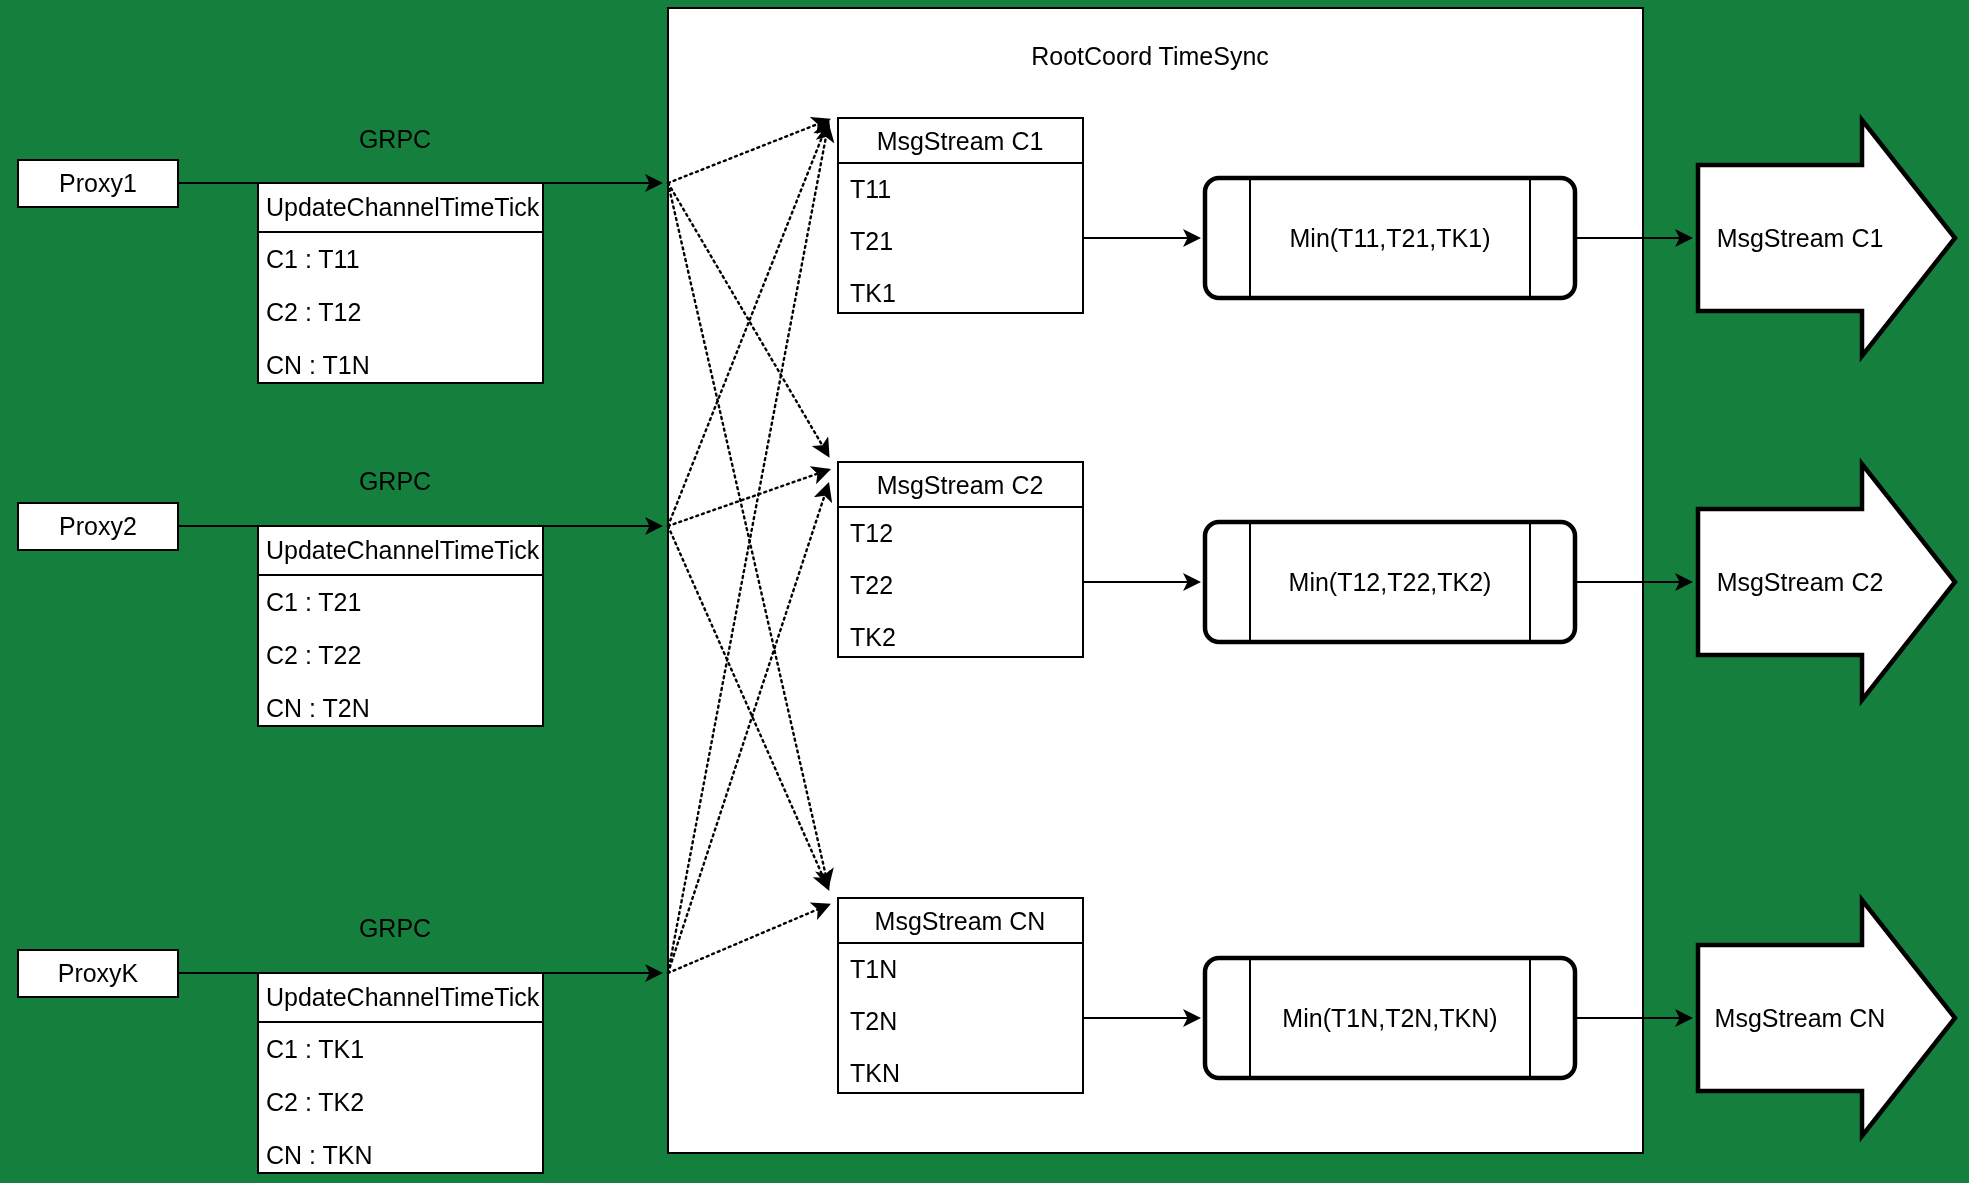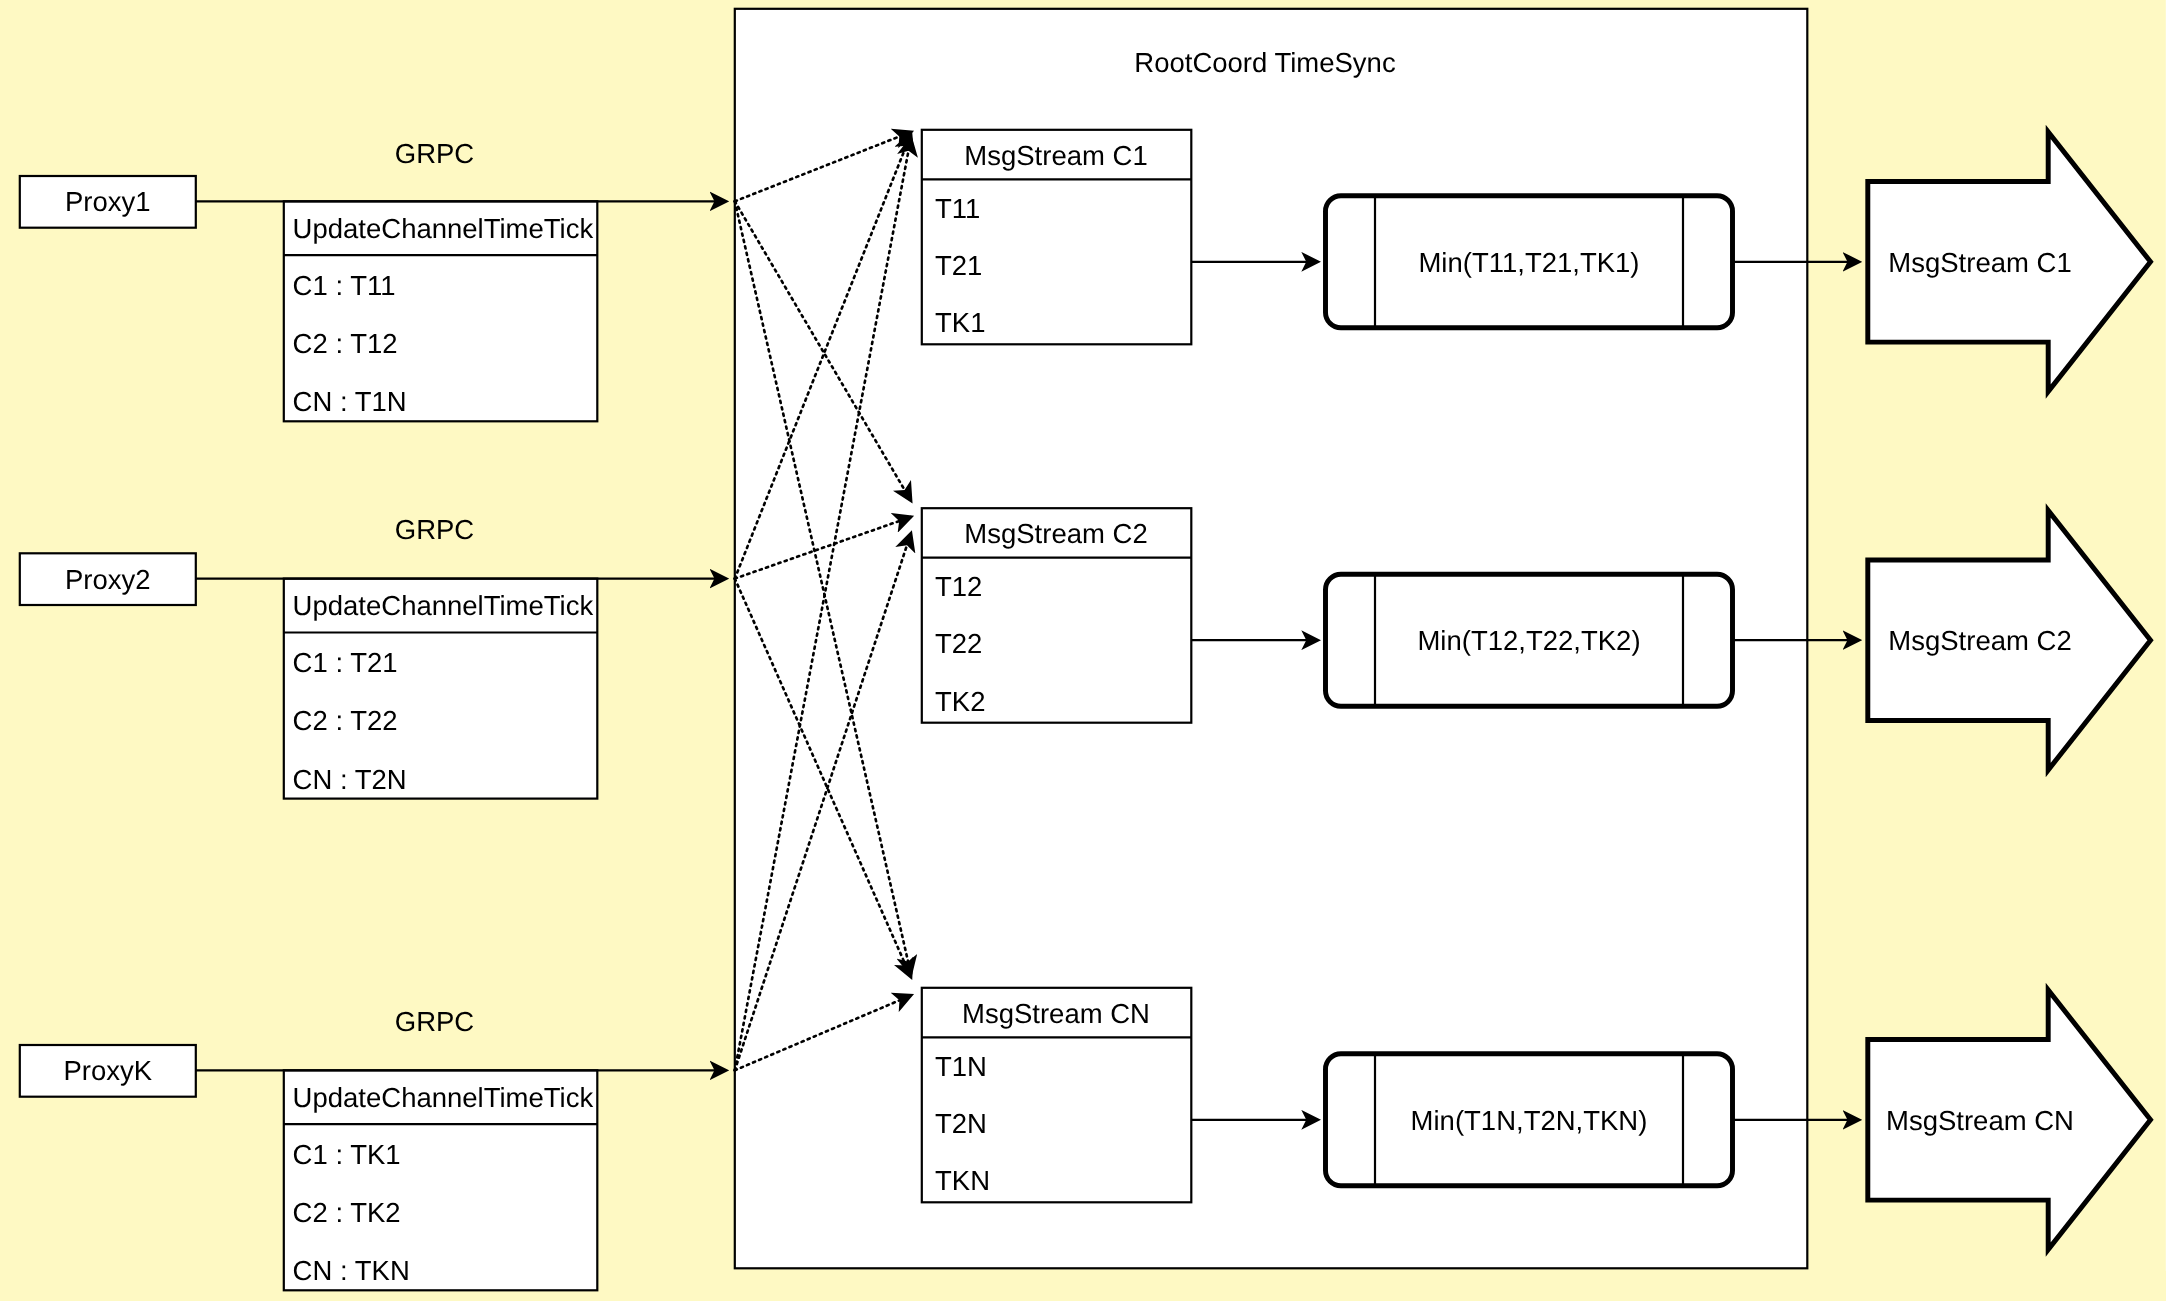--- a/index.html
+++ b/index.html
@@ -4,21 +4,21 @@
 <style>
   html, body {
     margin: 0;
     padding: 0;
     background: #ffffff;
   }
   #stage {
     position: relative;
     width: 1969px;
     height: 1183px;
-    background: #fef9c3;
+    background: #15803d;
     font-family: "Liberation Sans", sans-serif;
   }
   svg#diagram {
     position: absolute;
     top: 0;
     left: 0;
     width: 1969px;
     height: 1183px;
     display: block;
   }

